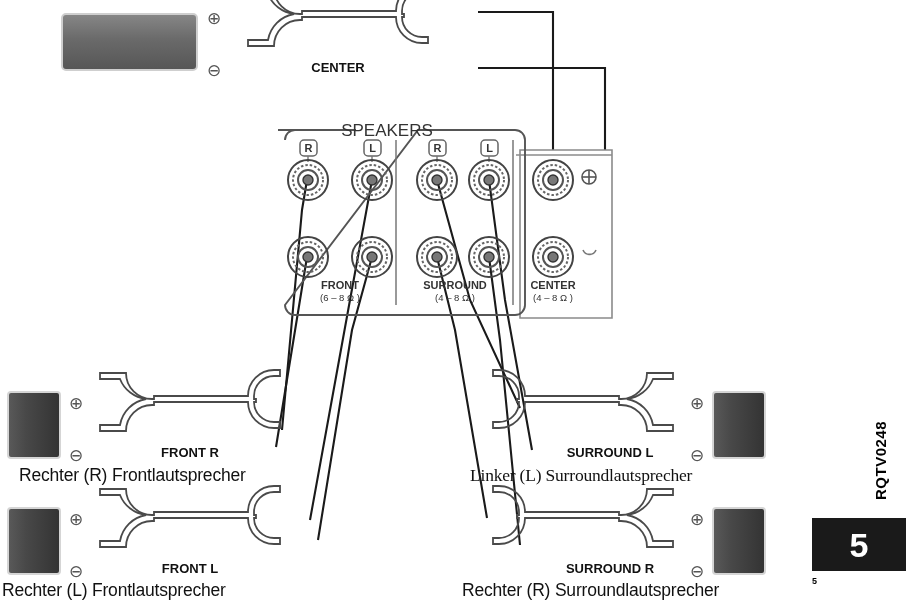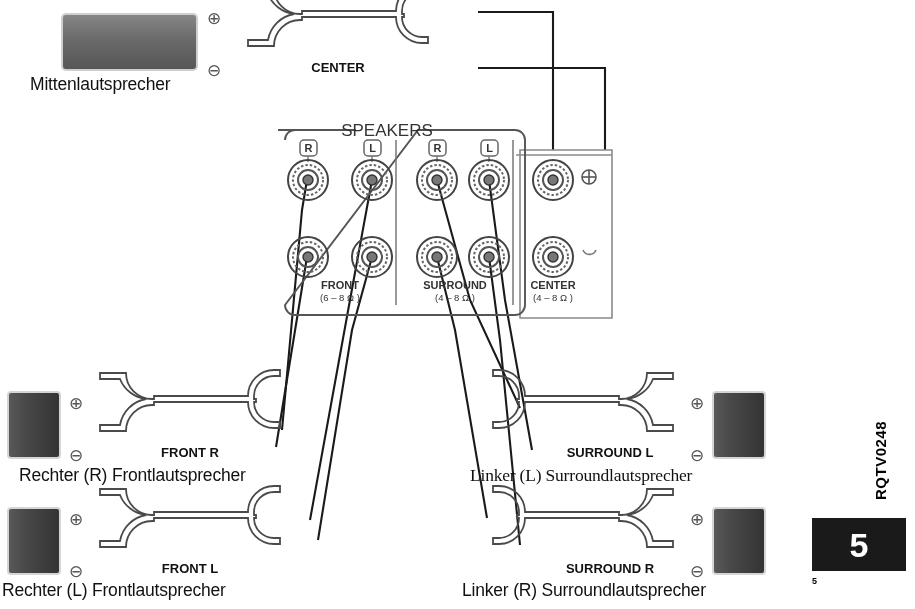--- a/index.html
+++ b/index.html
@@ -229,25 +229,24 @@
       <rect x="713" y="508" width="52" height="66" rx="3" fill="url(#gBoxV)" stroke="#d5d5d5" stroke-width="2"></rect>
       <g transform="translate(677,515) scale(-1,1)">
         <use href="#cable" fill="url(#gCable)" stroke="#4a4a4a" stroke-width="1.8"></use>
       </g>
       <text x="610" y="573" font-size="13" font-weight="bold" fill="#111" text-anchor="middle" font-family="Liberation Sans, sans-serif">SURROUND R</text>
       <text x="697" y="525" font-size="17" fill="#555" text-anchor="middle">⊕</text>
       <text x="697" y="577" font-size="17" fill="#555" text-anchor="middle">⊖</text>
     </g>
   </svg>
 
-  <div class="cap" style="left:30px;top:74px;">Mittenlautsprecher</div>
   <div class="cap" style="left:19px;top:465px;">Rechter (R) Frontlautsprecher</div>
   <div class="cap" style="left:2px;top:580px;">Rechter (L) Frontlautsprecher</div>
   <div class="cap" style="left:470px;top:465px;font-family:Liberation Serif, serif;">Linker (L) Surroundlautsprecher</div>
-  <div class="cap" style="left:462px;top:580px;">Linker (R) Surroundlautsprecher</div>
+  <div class="cap" style="left:462px;top:580px;">Rechter (R) Surroundlautsprecher</div>
 
   <div class="code" style="left:872px;top:500px;">RQTV0248</div>
 
   <div class="pagebadge" style="left:812px;top:518px;width:94px;height:53px;">
     <span>5</span>
   </div>
   <div class="pagenum-small" style="left:812px;top:576px;">5</div>
 
 </div>
 

